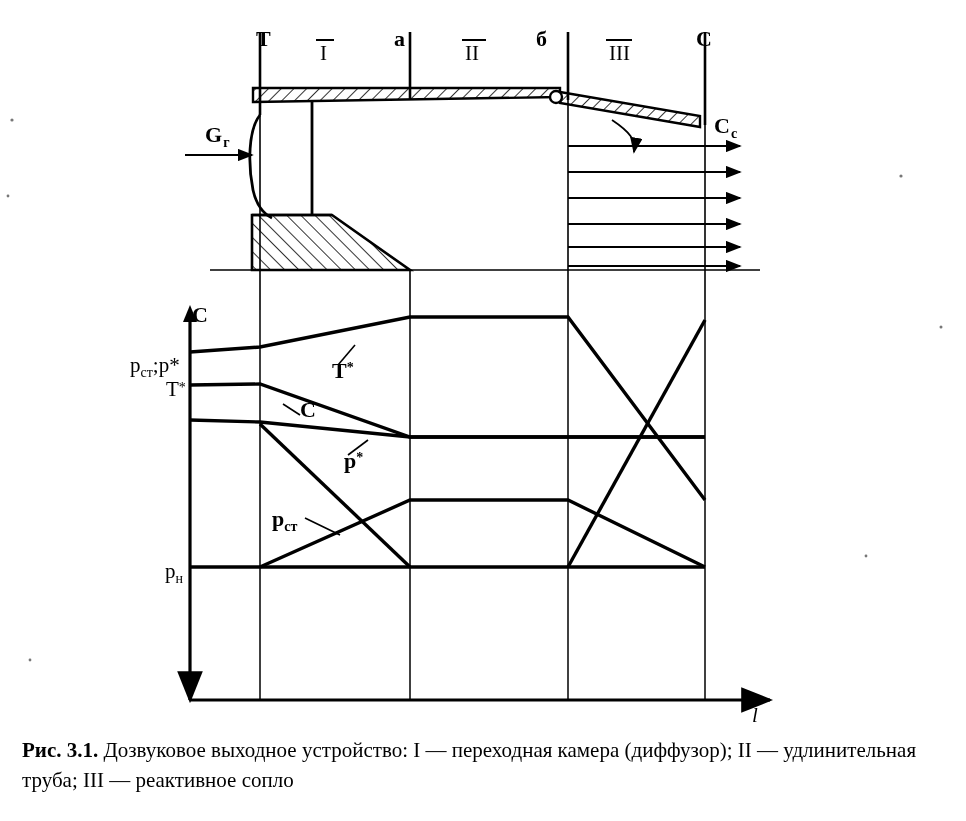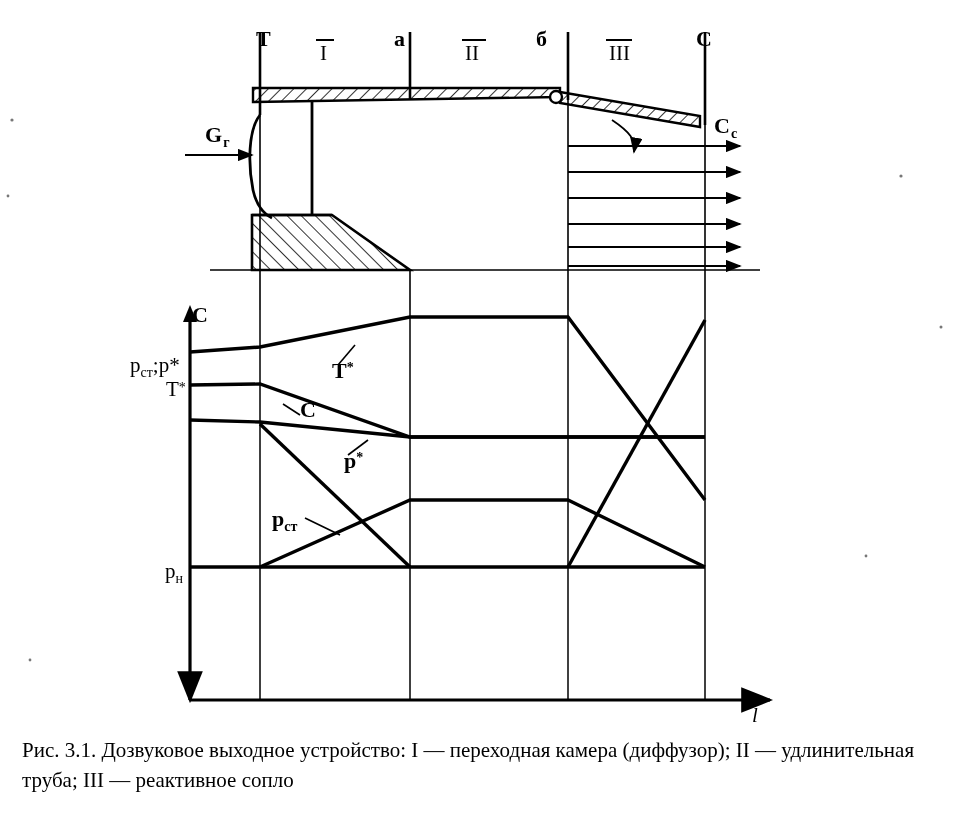--- a/index.html
+++ b/index.html
@@ -30,21 +30,21 @@
     left: 22px;
     top: 735px;
     width: 930px;
     font-family: "Liberation Serif", serif;
     font-size: 21px;
     line-height: 30px;
     color: #000;
     text-align: left;
   }
   .caption b {
-    font-weight: normal;
+    font-weight: bold;
   }
   text {
     font-family: "Liberation Serif", serif;
     fill: #000;
   }
   .lbl {
     font-size: 21px;
   }
   .lbl-b {
     font-size: 22px;

